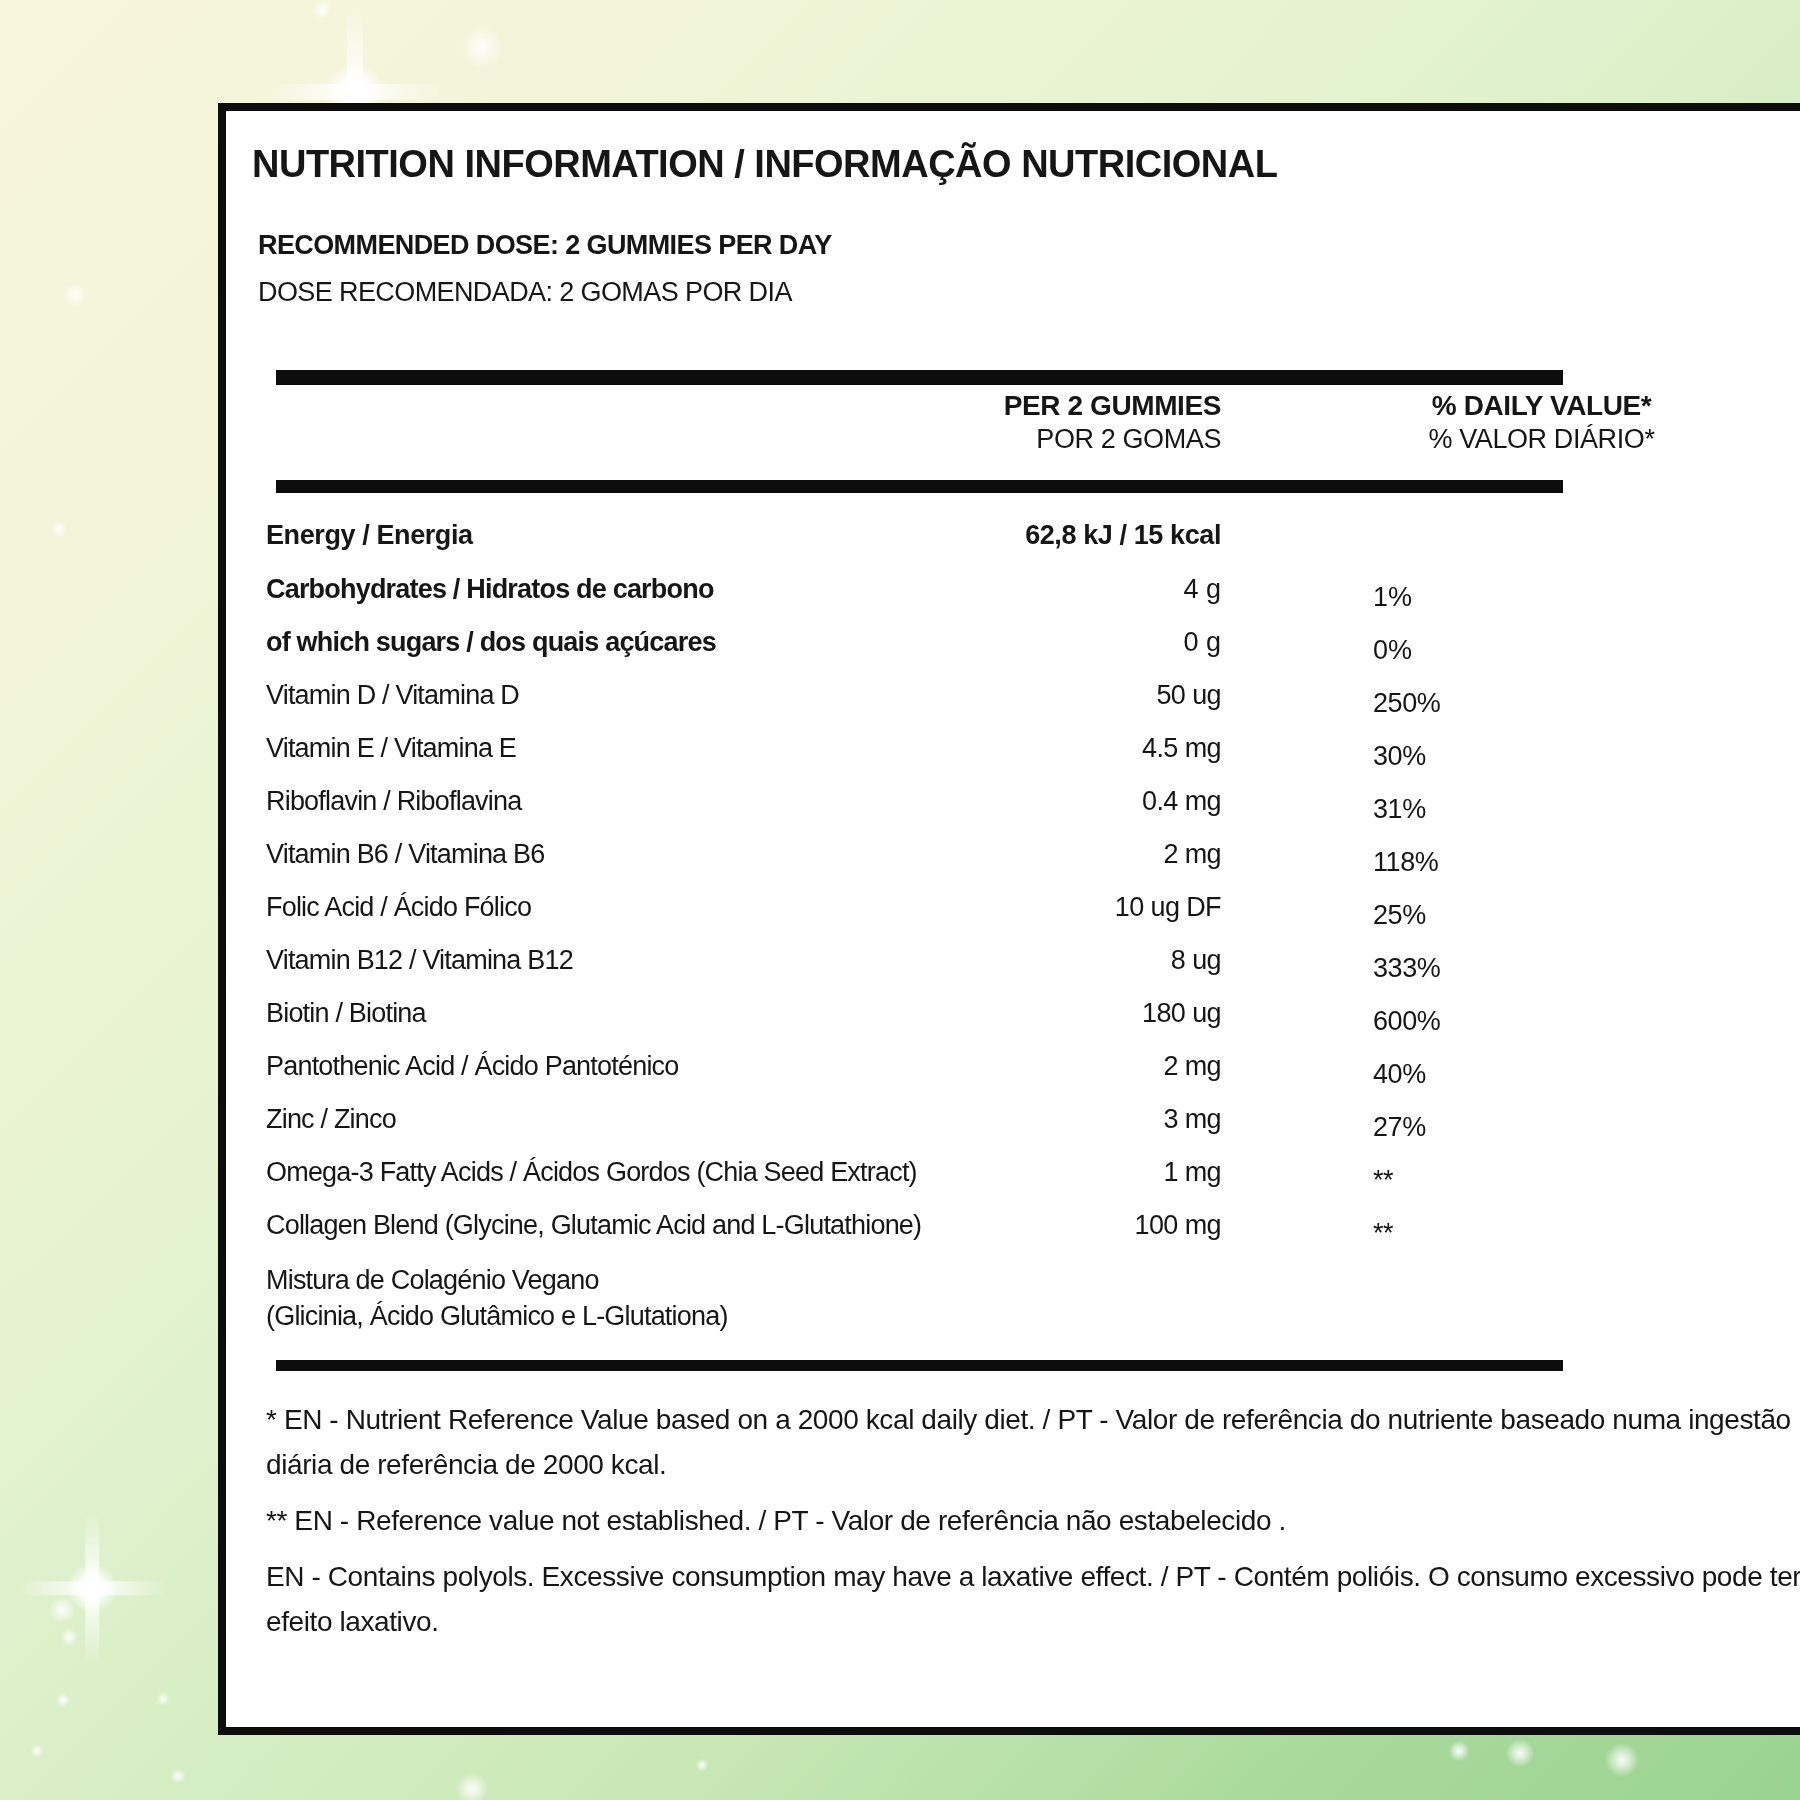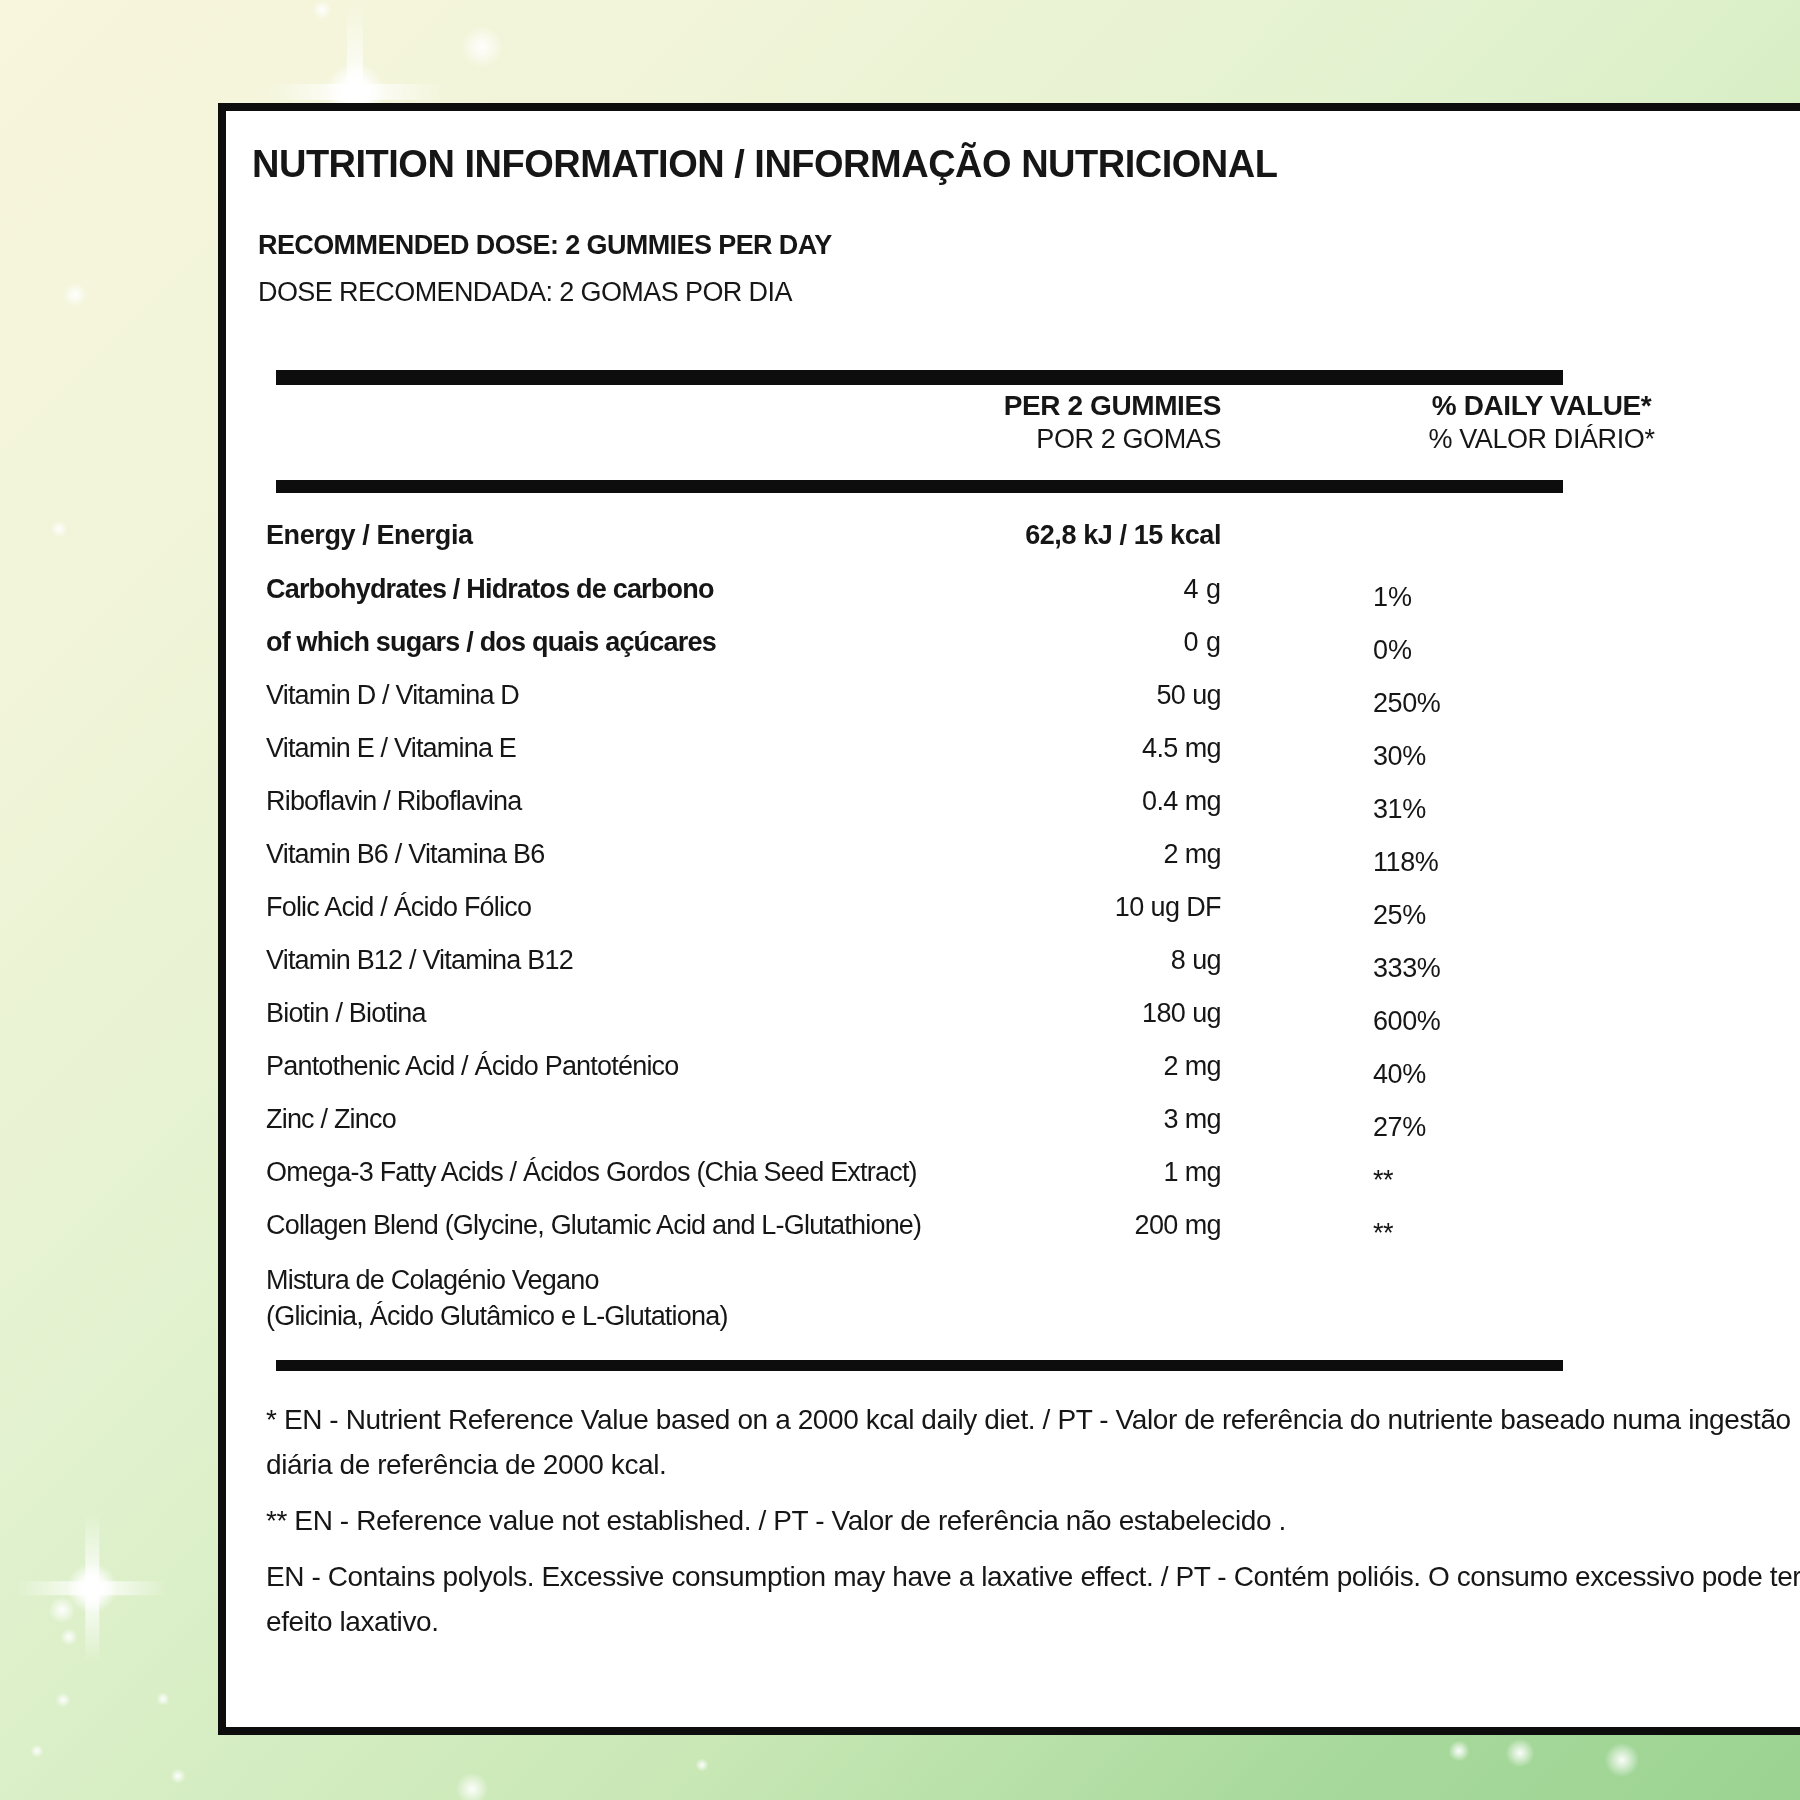--- a/index.html
+++ b/index.html
@@ -202,21 +202,21 @@
   </div>
 
   <div class="row vitamin">
     <div class="cell label"><span class="l1">Omega-3 Fatty Acids / Ácidos Gordos (Chia Seed Extract)</span></div>
     <div class="cell amount">1 mg</div>
     <div class="cell dv">**</div>
   </div>
 
   <div class="row vitamin">
     <div class="cell label"><span class="l1">Collagen Blend (Glycine, Glutamic Acid and L-Glutathione)</span></div>
-    <div class="cell amount">200 mg</div>
+    <div class="cell amount">100 mg</div>
     <div class="cell dv">**</div>
   </div>
 
   <div class="row pt-only">
     <div class="cell label"><span class="l1">Mistura de Colagénio Vegano</span><span class="l2">(Glicinia, Ácido Glutâmico e L-Glutationa)</span></div>
     <div class="cell amount"></div>
     <div class="cell dv"></div>
   </div>
 </div>
 

